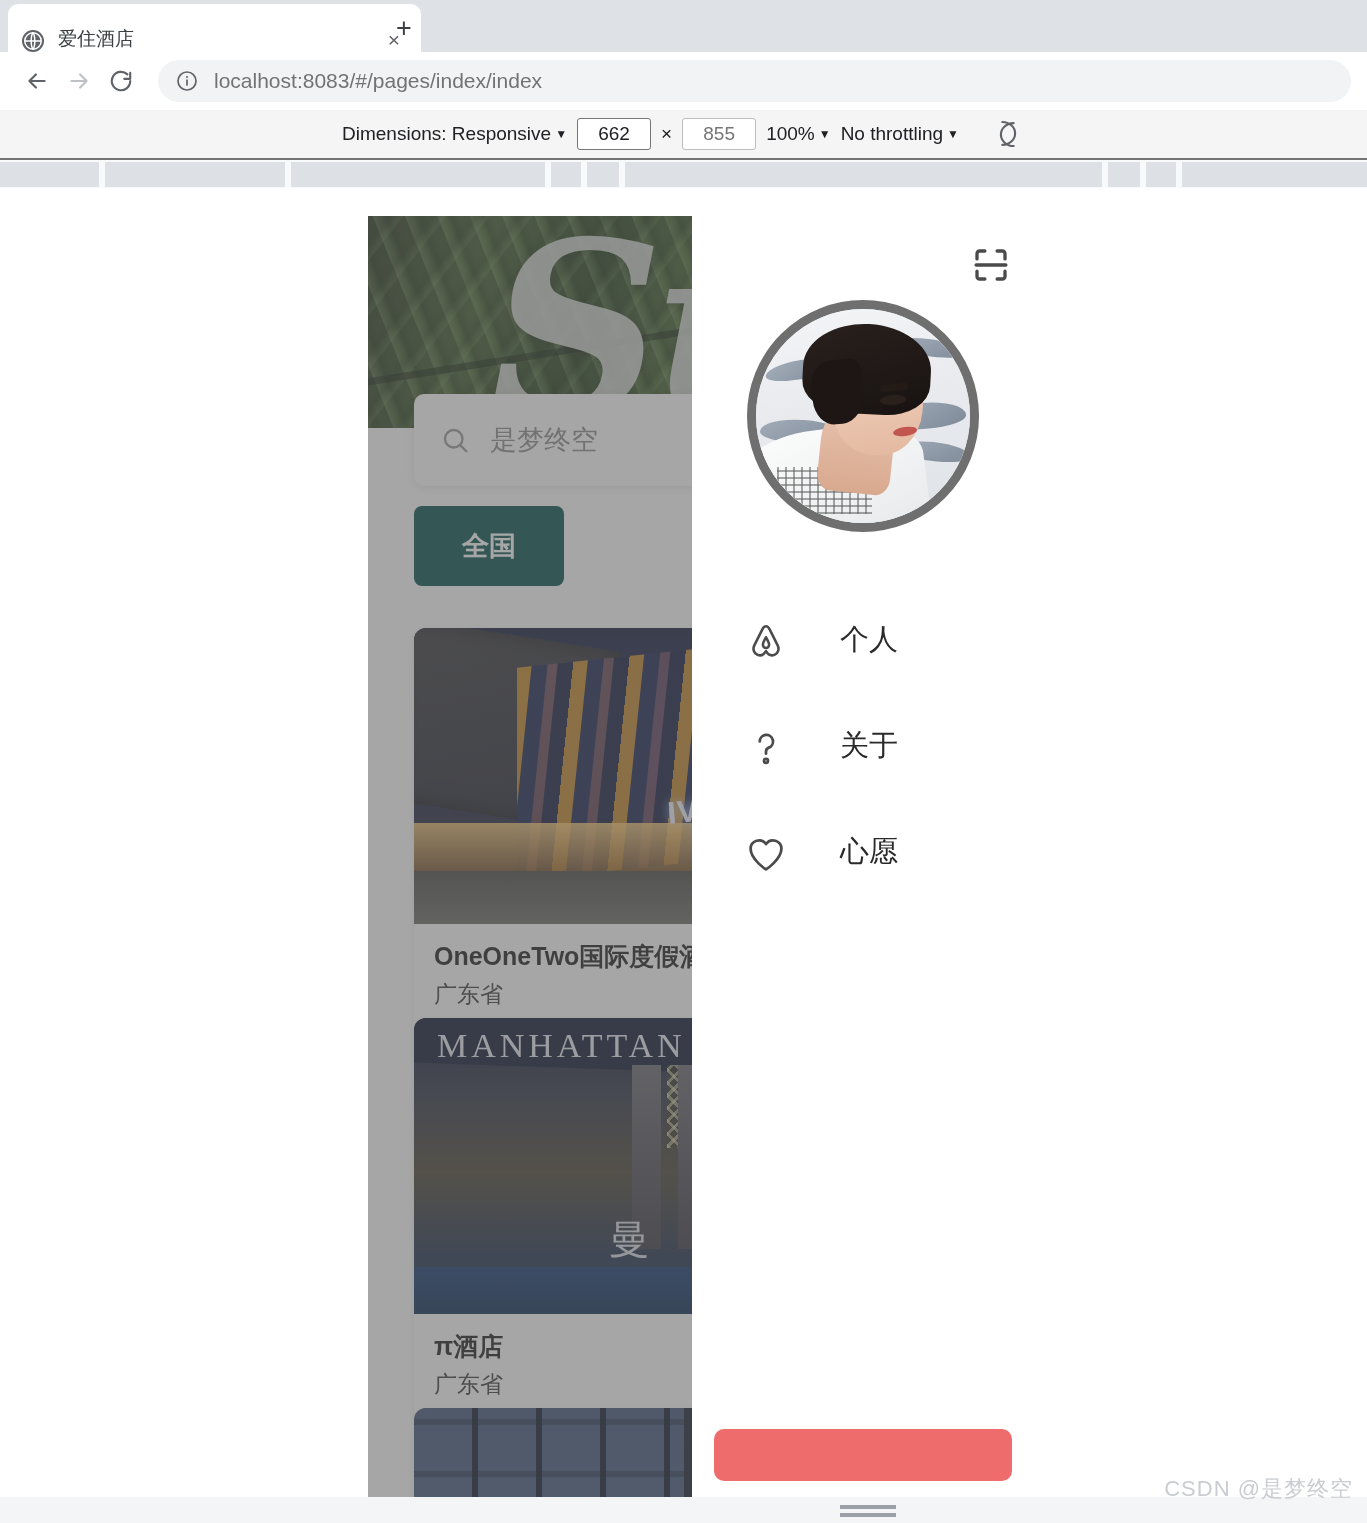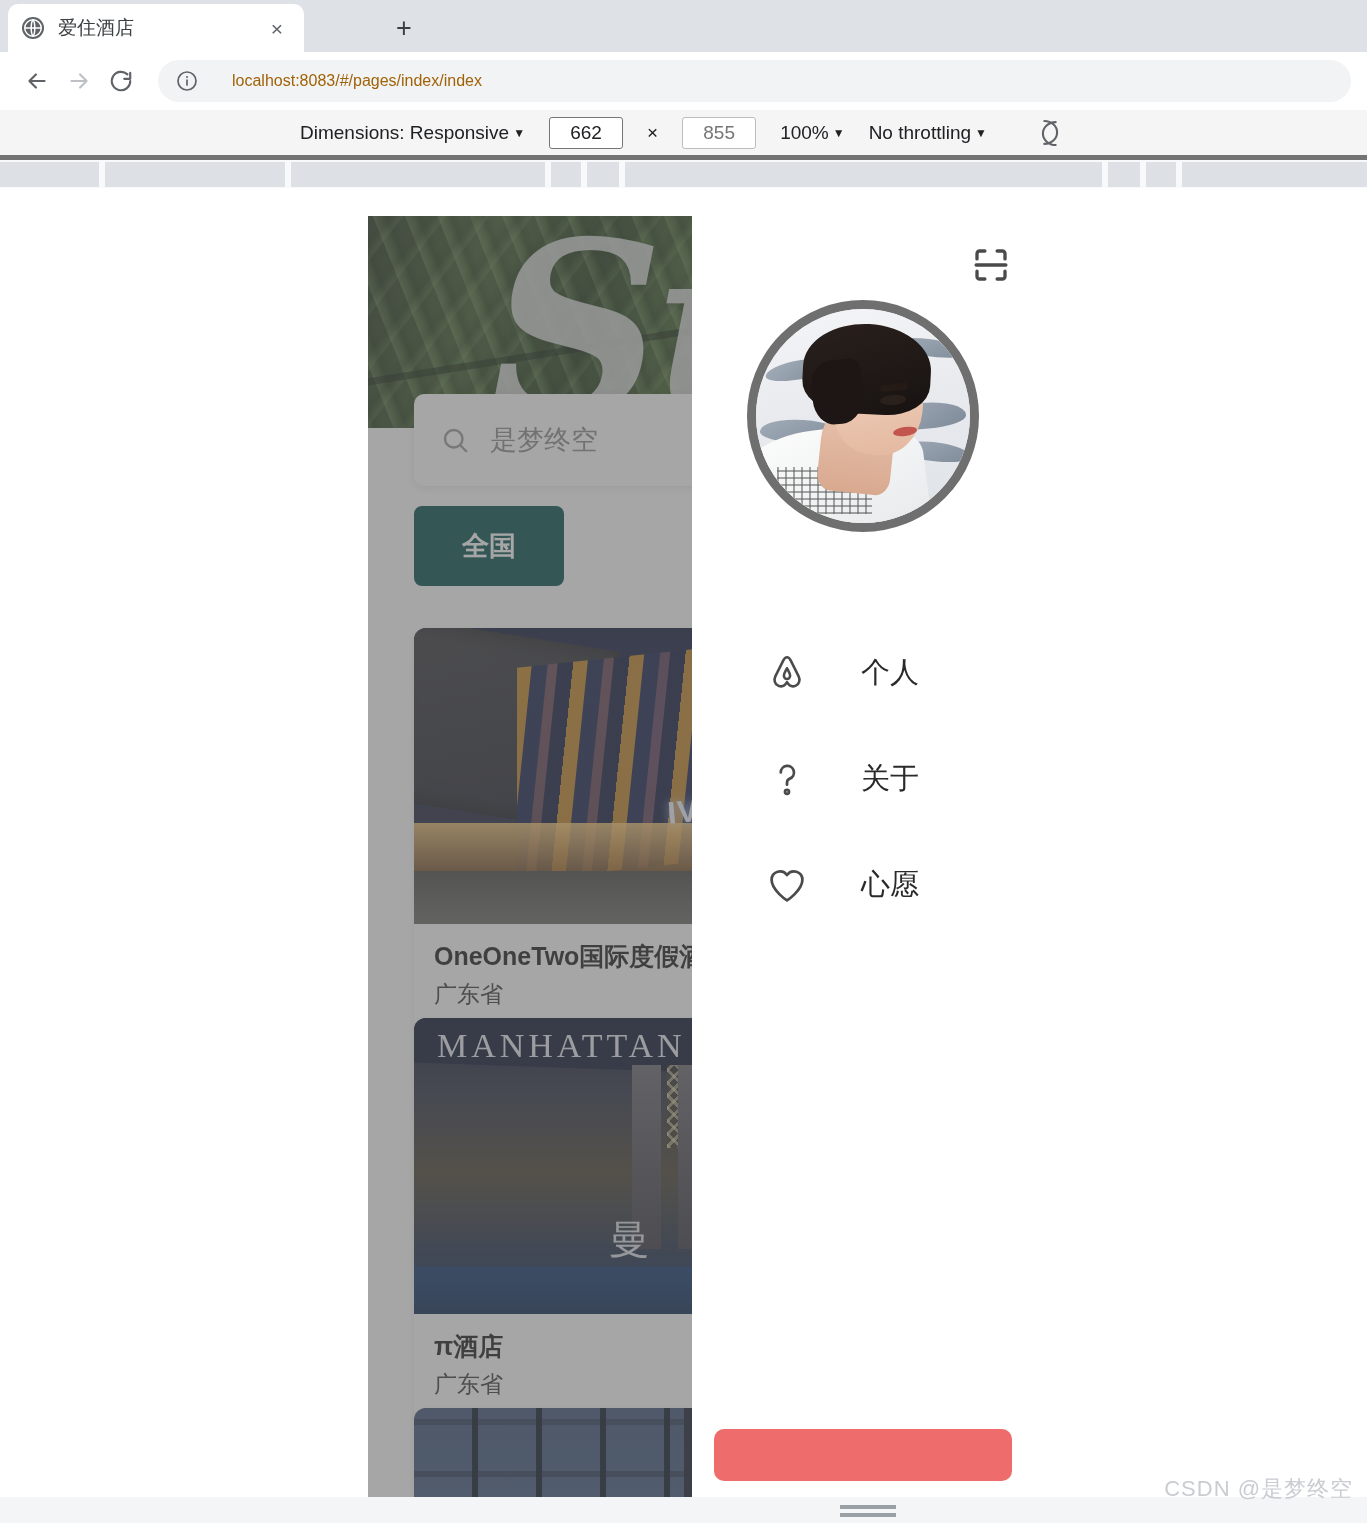--- a/index.html
+++ b/index.html
@@ -10,23 +10,23 @@
     background: #ffffff;
     overflow: hidden;
   }
   body { position: relative; }
 
   
   .browser-chrome { position: absolute; left:0; top:0; width:1367px; height:110px; background:#dee1e6; }
 
   .tabstrip { position:absolute; left:0; top:0; width:1367px; height:52px; }
   .tab {
-    position:absolute; left:8px; top:4px; width:296px; height:48px;
+    position:absolute; left:8px; top:4px; width:413px; height:48px;
     background:#ffffff; border-radius:10px 10px 0 0;
-    display:flex; align-items:center; padding:0 14px;
+    display:flex; align-items:flex-end; padding:0 14px;
   }
   .tab-favicon {
     width:22px; height:22px; border-radius:50%;
     background:#5f6368; flex:0 0 auto; position:relative;
     display:flex; align-items:center; justify-content:center;
   }
   .tab-favicon svg { width:22px; height:22px; display:block; }
   .tab-title {
     flex:1 1 auto; margin-left:14px; font-size:19px; color:#3c4043;
     white-space:nowrap; overflow:hidden; text-overflow:ellipsis;
@@ -53,27 +53,27 @@
   .nav-btn.disabled { color:#bdc1c6; }
   .nav-btn svg { display:block; }
   .omnibox {
     flex:1 1 auto; height:42px; margin-left:16px; background:#f1f3f4;
     border-radius:21px; display:flex; align-items:center; padding:0 16px;
   }
   .omni-info {
     width:26px; height:26px; flex:0 0 auto; color:#5f6368;
     display:flex; align-items:center; justify-content:center;
   }
-  .omni-url { margin-left:32px; font-size:16px; color:#a16207; white-space:nowrap; }
+  .omni-url { margin-left:14px; font-size:21px; color:#737373; white-space:nowrap; }
 
   
   .device-bar {
     position:absolute; left:0; top:110px; width:1367px; height:50px;
-    background:#f5f5f5; border-bottom:5px solid #737373;
-    display:flex; align-items:center; justify-content:center; gap:24px;
+    background:#f5f5f5; border-bottom:2px solid #737373;
+    display:flex; align-items:center; justify-content:center; gap:10px;
   }
   .dev-label { font-size:19px; color:#202124; white-space:nowrap; cursor:pointer; }
   .caret { display:inline-block; font-size:12px; margin-left:4px; vertical-align:2px; }
   .dim-input {
     width:74px; height:32px; border:1px solid #767676; border-radius:3px;
     background:#fff; font-size:19px; color:#202124; text-align:center;
     font-family:inherit; outline:none;
   }
   .dim-input.placeholder { color:#9aa0a6; border-color:#bdbdbd; }
   .dim-x { font-size:19px; color:#202124; }
@@ -328,21 +328,21 @@
     position:absolute; left:58%; top:40%; width:12%; height:4.6%;
     background:#2a211d; border-radius:50%; transform:rotate(-5deg);
   }
   .avatar-img .lip {
     position:absolute; left:64%; top:55%; width:11%; height:4%;
     background:#c2564f; border-radius:50%; transform:rotate(-8deg);
   }
 
   .menu { margin-top:88px; }
   .menu-item {
-    height:106px; display:flex; align-items:center; padding-left:52px; cursor:pointer;margin-left:21px;
+    height:106px; display:flex; align-items:flex-start; padding-left:52px; cursor:pointer;
   }
   .menu-icon { width:44px; height:44px; flex:0 0 auto; color:#4b4b4b; }
   .menu-icon svg { display:block; width:44px; height:44px; }
   .menu-label { margin-left:52px; font-size:29px; color:#2a2a2a; white-space:nowrap; }
 
   .drawer-cta {
     position:absolute; left:22px; right:22px; bottom:16px; height:52px;
     background:#ef6c6c; border-radius:10px;
   }
 

